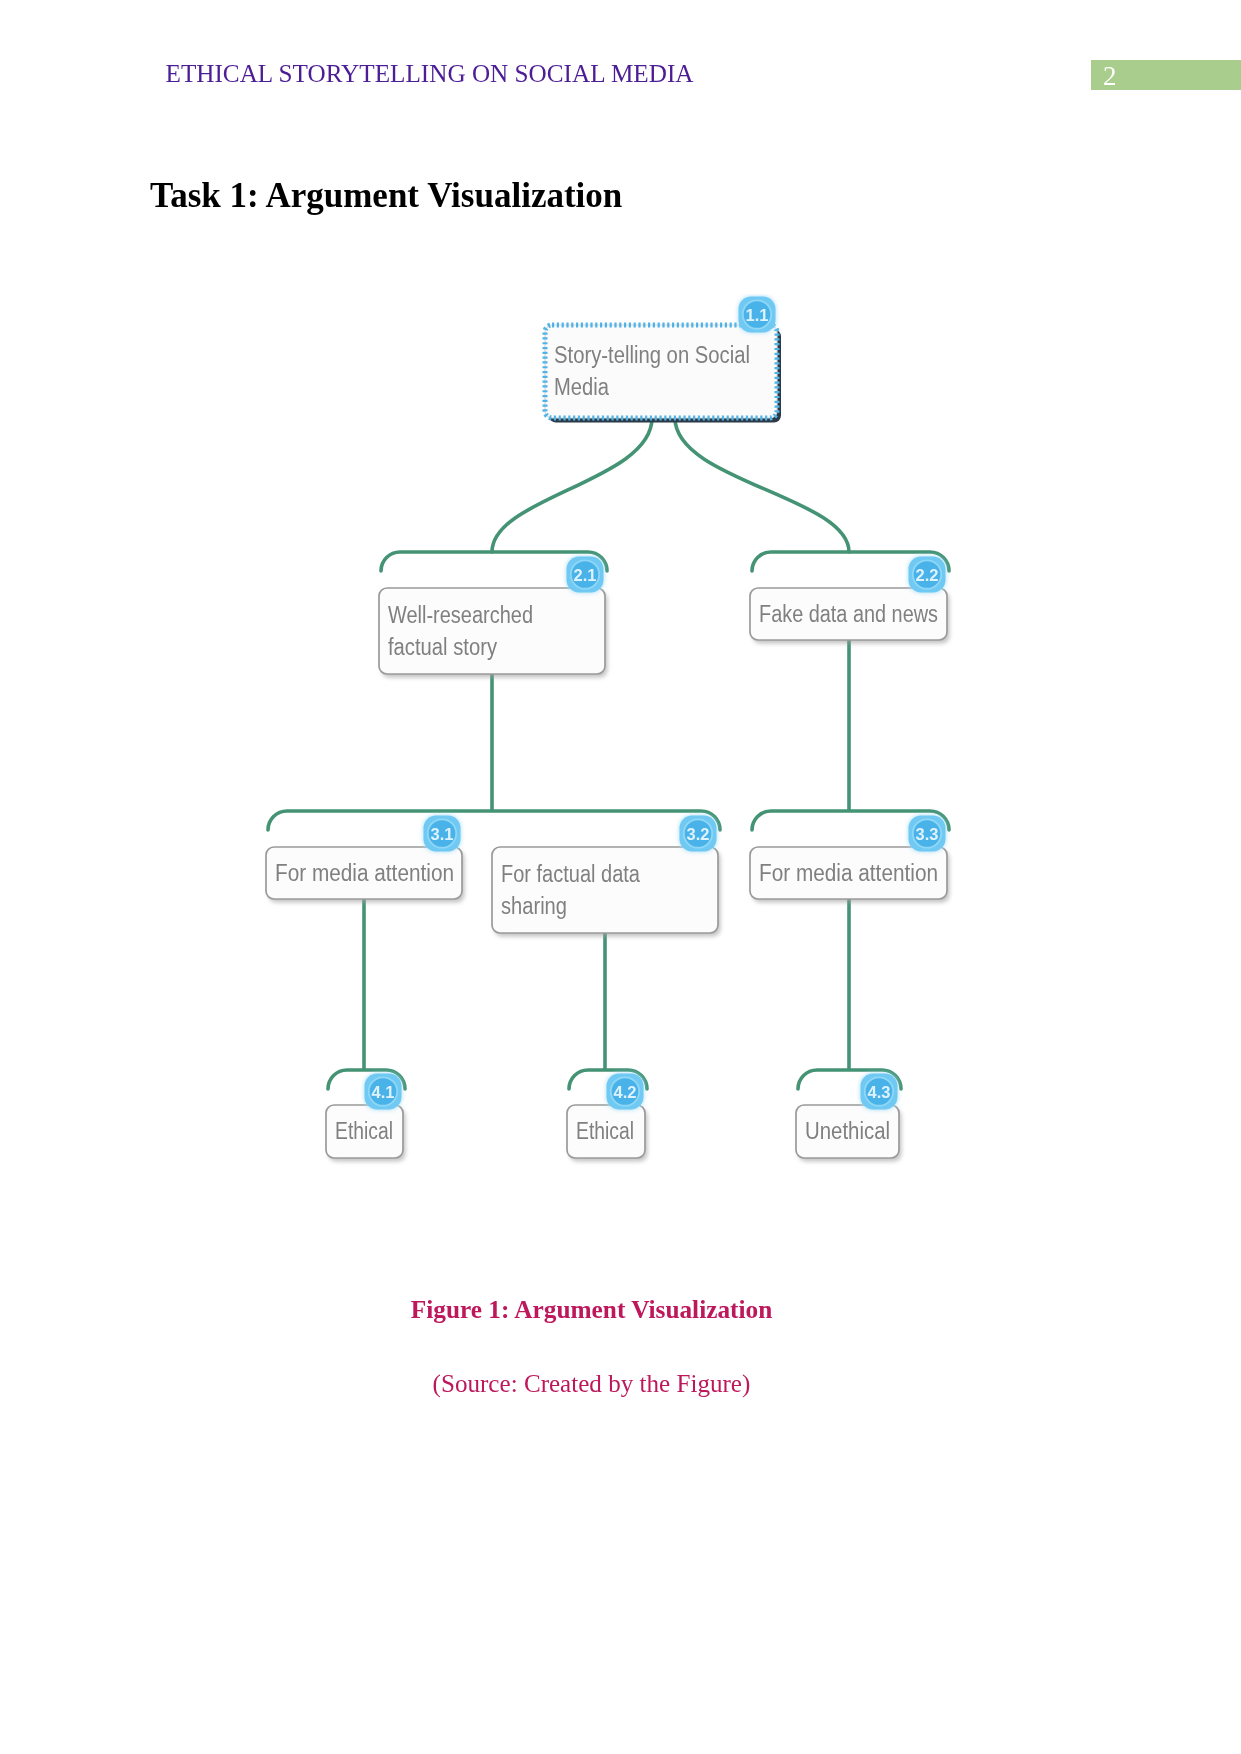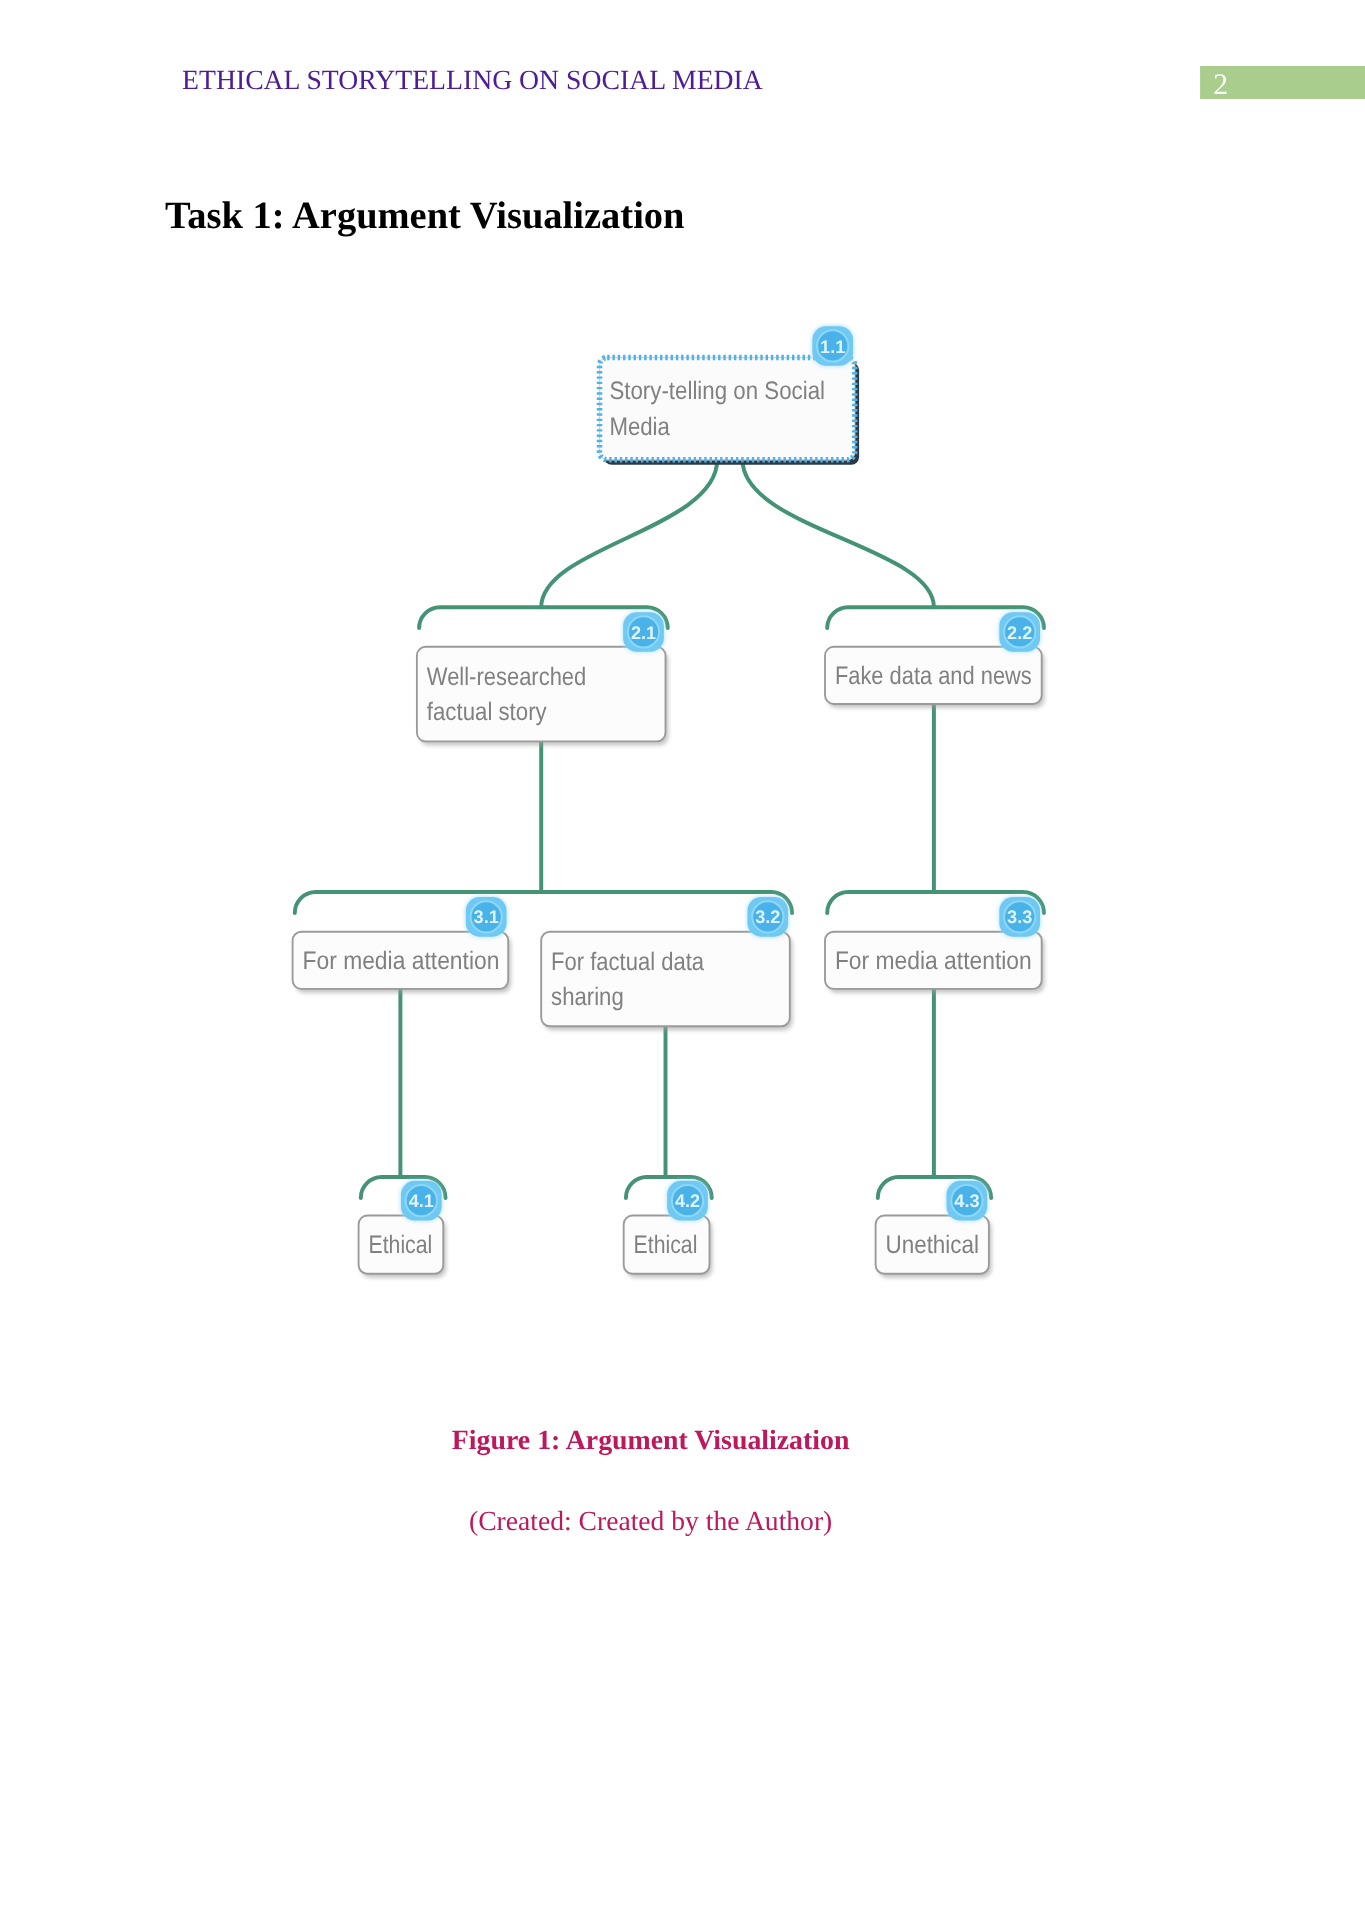--- a/index.html
+++ b/index.html
@@ -156,14 +156,14 @@
         <g filter="url(#softblur)">
           <rect x="860" y="1073" width="38" height="37" rx="13" ry="13" fill="#a7ddf7" opacity="0.85" filter="url(#blur2)"></rect>
           <rect x="860.5" y="1073.5" width="37" height="36" rx="12.5" ry="12.5" fill="#6fc9f2"></rect>
           <circle cx="879" cy="1091.5" r="14.2" fill="#48b2e8" stroke="#8fd7f6" stroke-width="1.8"></circle>
           <text x="879" y="1097.5" text-anchor="middle" font-family="&quot;Liberation Sans&quot;,sans-serif" font-size="16.5" font-weight="bold" fill="#dff3ff">4.3</text>
         </g>
       </g>
   </svg>
 
   <div class="cap fig">Figure 1: Argument Visualization</div>
-  <div class="cap src">(Created: Created by the Author)</div>
+  <div class="cap src">(Source: Created by the Figure)</div>
 </div>
 
 </body></html>

